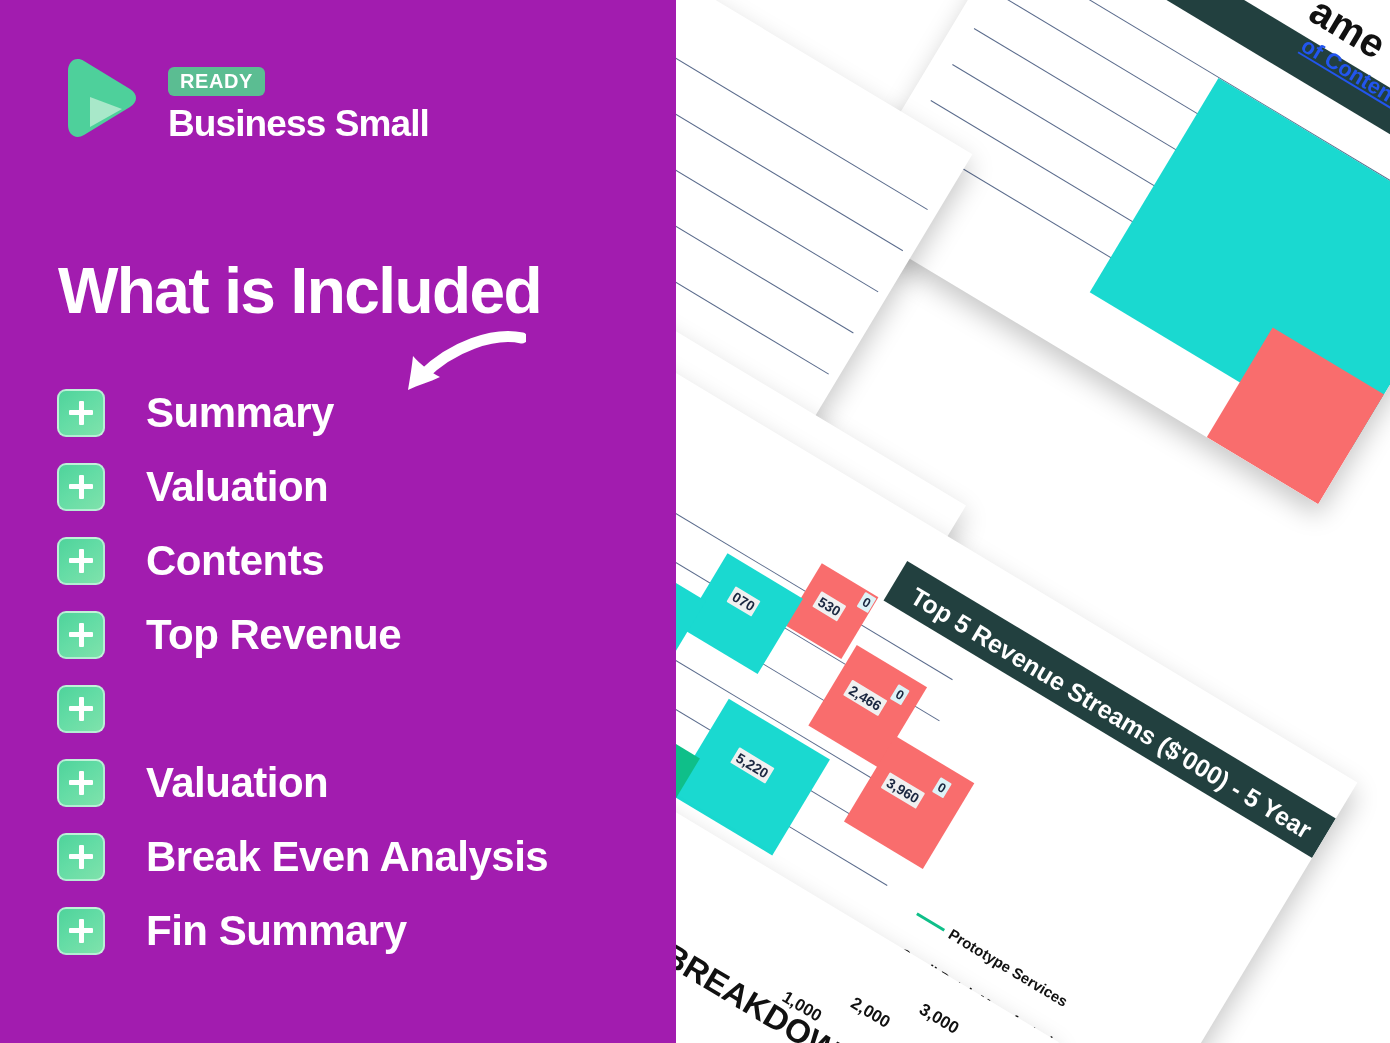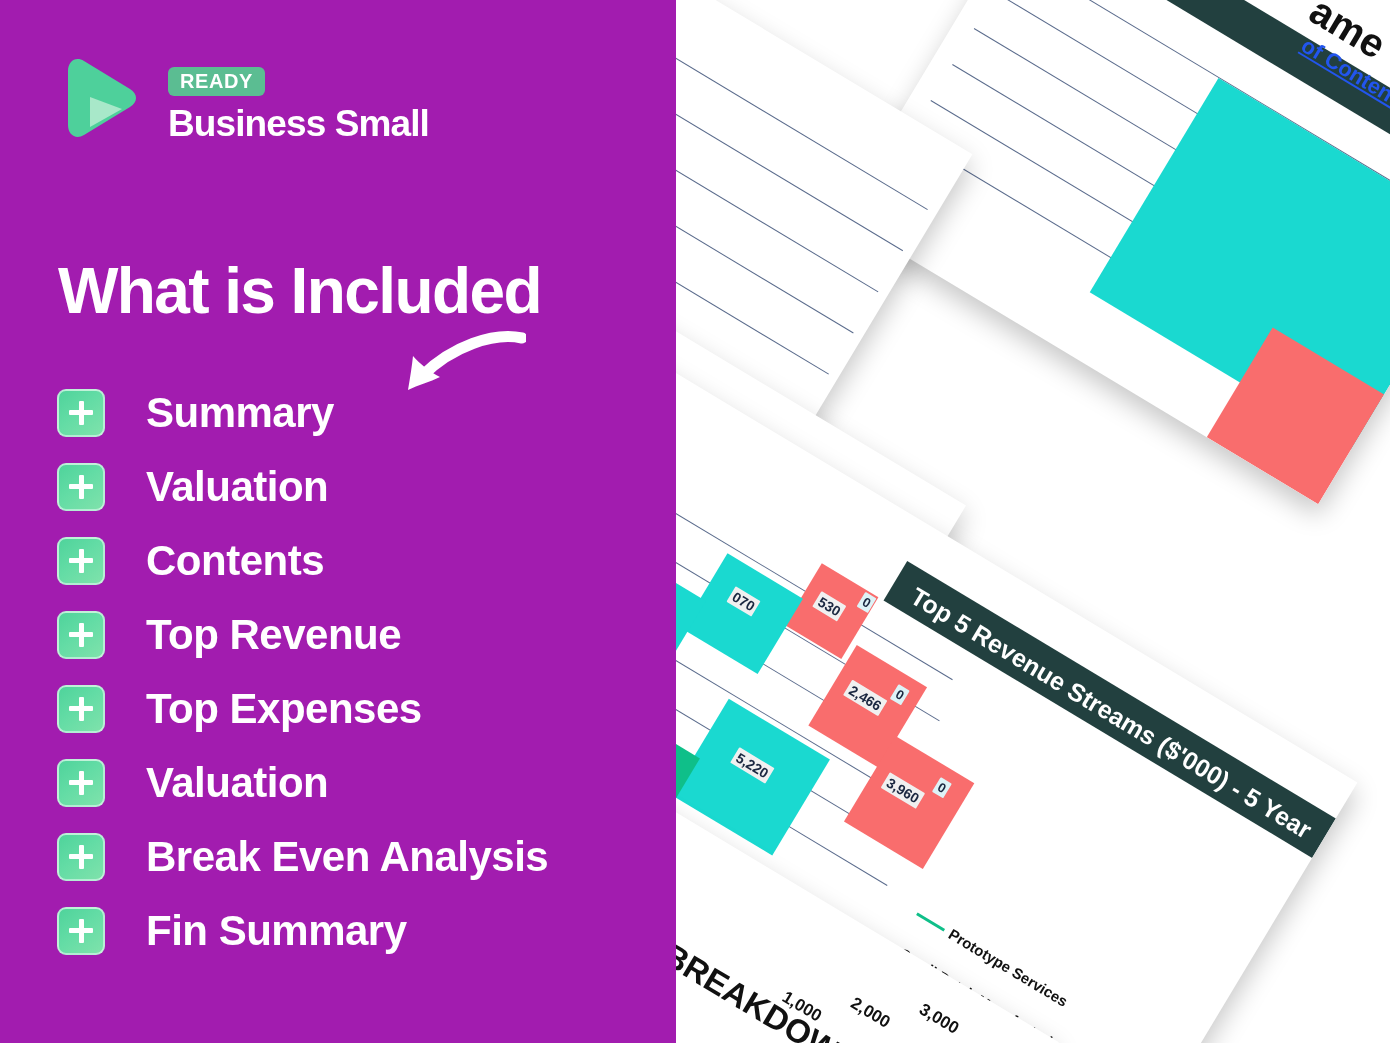--- a/index.html
+++ b/index.html
@@ -265,21 +265,20 @@
         <div class="feature-label">Contents</div>
       </div>
 
       <div class="feature-item">
         <div class="plus-box"></div>
         <div class="feature-label">Top Revenue</div>
       </div>
 
       <div class="feature-item">
         <div class="plus-box"></div>
-        <div class="feature-label">Top Expenses</div>
       </div>
 
       <div class="feature-item">
         <div class="plus-box"></div>
         <div class="feature-label">Valuation</div>
       </div>
 
       <div class="feature-item">
         <div class="plus-box"></div>
         <div class="feature-label">Break Even Analysis</div>

